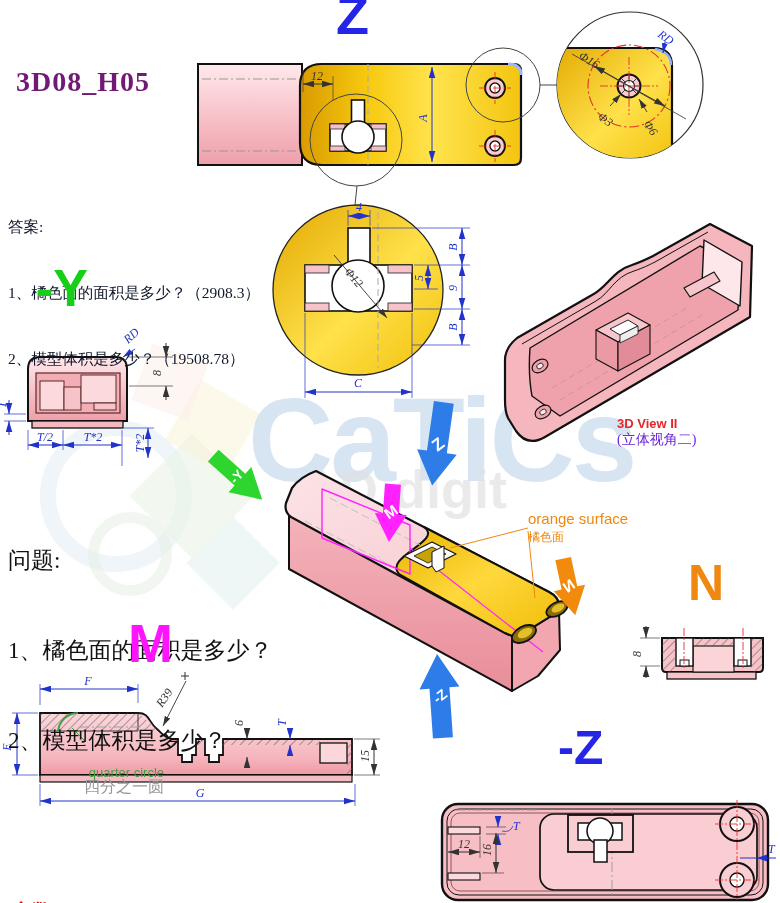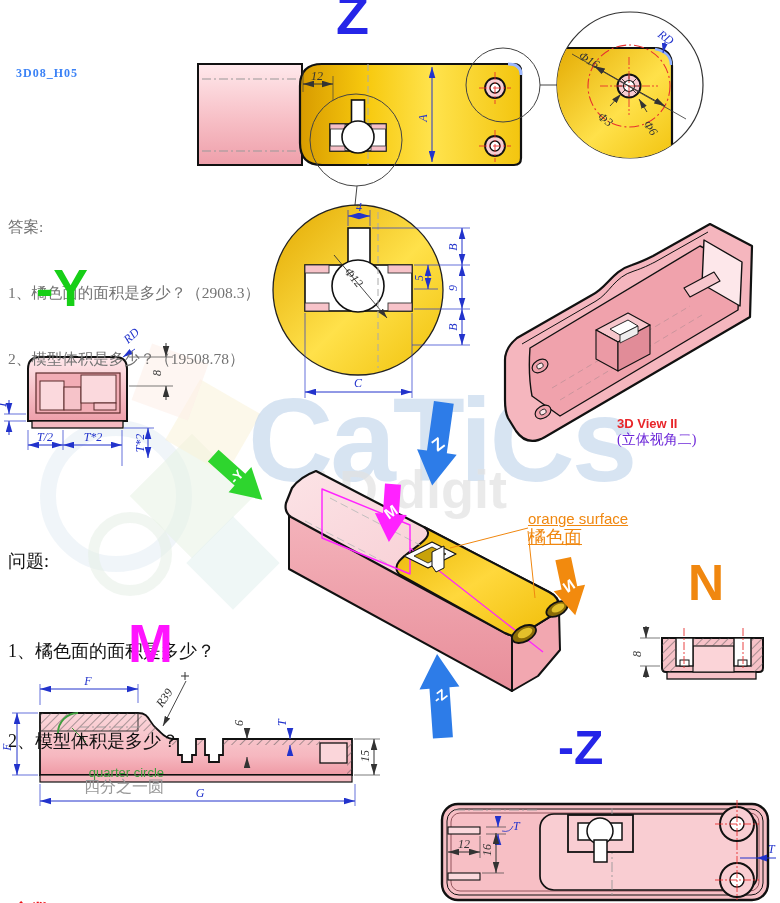--- a/index.html
+++ b/index.html
@@ -5,40 +5,40 @@
   html,body{margin:0;padding:0;background:#fff;}
   .stage{position:relative;width:780px;height:903px;background:#fff;overflow:hidden;
          font-family:"Liberation Sans",sans-serif;}
   .abs{position:absolute;pointer-events:none;}
   
   .wm-brand{left:248px;top:372px;font-size:118px;font-weight:bold;letter-spacing:-3px;
             color:#c3d6ec;opacity:.65;font-family:"Liberation Sans",sans-serif;}
   .wm-sub{left:300px;top:458px;font-size:54px;font-weight:bold;color:#e2e2e2;opacity:.7;}
   .blob{position:absolute;opacity:.55;}
   
-  .title{left:16px;top:66px;color:#3b82f6;font-weight:bold;font-size:12px;
+  .title{left:16px;top:66px;color:#701a75;font-weight:bold;font-size:28px;
          font-family:"Liberation Serif",serif;letter-spacing:1px;}
-  .ansblock{left:8px;top:172px;color:#737373;font-size:15.5px;line-height:22px;
+  .ansblock{left:8px;top:172px;color:#0f172a;font-size:15.5px;line-height:22px;
             font-family:"Liberation Serif",serif;white-space:pre;}
-  .quesblock{left:8px;top:486px;color:#111;font-size:18px;line-height:30px;
+  .quesblock{left:8px;top:486px;color:#111;font-size:23px;line-height:30px;
              font-family:"Liberation Serif",serif;white-space:pre;}
   .paramblock{left:12px;top:836px;color:#ee1016;font-weight:bold;font-size:20px;line-height:30px;
               font-family:"Liberation Serif",serif;white-space:pre;}
   .axis{font-weight:800;font-family:"Liberation Sans",sans-serif;line-height:1;}
   .axis-z{left:336px;top:-12px;font-size:54px;color:#2525e8;}
   .axis-negy{left:36px;top:262px;font-size:52px;color:#17cf17;}
   .axis-m{left:128px;top:616px;font-size:54px;color:#ff14ff;}
   .axis-n{left:688px;top:558px;font-size:50px;color:#f0870f;}
   .axis-negz{left:558px;top:724px;font-size:48px;color:#2525e8;}
   .vlabel{color:#e8262a;font-weight:bold;font-size:13px;font-family:"Liberation Sans",sans-serif;}
   .vsub{color:#6d28d9;font-size:14px;font-weight:normal;font-family:"Liberation Serif",serif;}
   .v1{left:218px;top:560px;} .v2{left:617px;top:416px;}
   .osurf{left:528px;top:509px;color:#f0870f;font-size:15px;line-height:19px;
-         font-family:"Liberation Sans",sans-serif;text-decoration:underline;}
-  .osurf .zh{font-family:"Liberation Serif",serif;font-size:18px;}
+         font-family:"Liberation Sans",sans-serif;}
+  .osurf .zh{font-family:"Liberation Serif",serif;font-size:12px;}
   .qcirc{left:84px;top:766px;color:#3f9e3f;font-size:13px;line-height:14px;text-align:right;}
   .qcirc .zh{color:#999;font-size:16px;font-family:"Liberation Serif",serif;}
   svg text{font-family:"Liberation Serif",serif;font-style:italic;}
   .dimB{fill:#2233cc;font-size:12px;} .dimK{fill:#333;font-size:12px;}
   .glyph{fill:#fff;font-weight:bold;font-style:normal;font-family:"Liberation Sans",sans-serif;}
 </style>
 </head>
 <body>
 
 <div class="stage">

